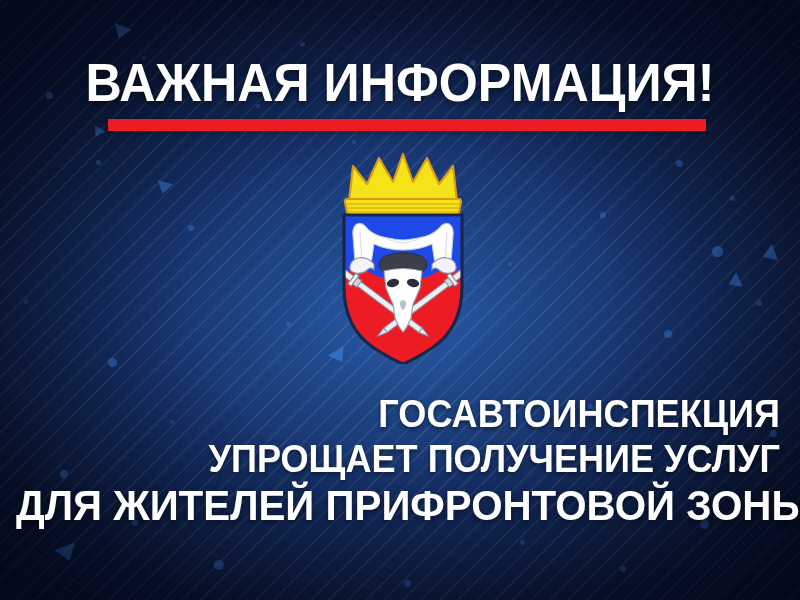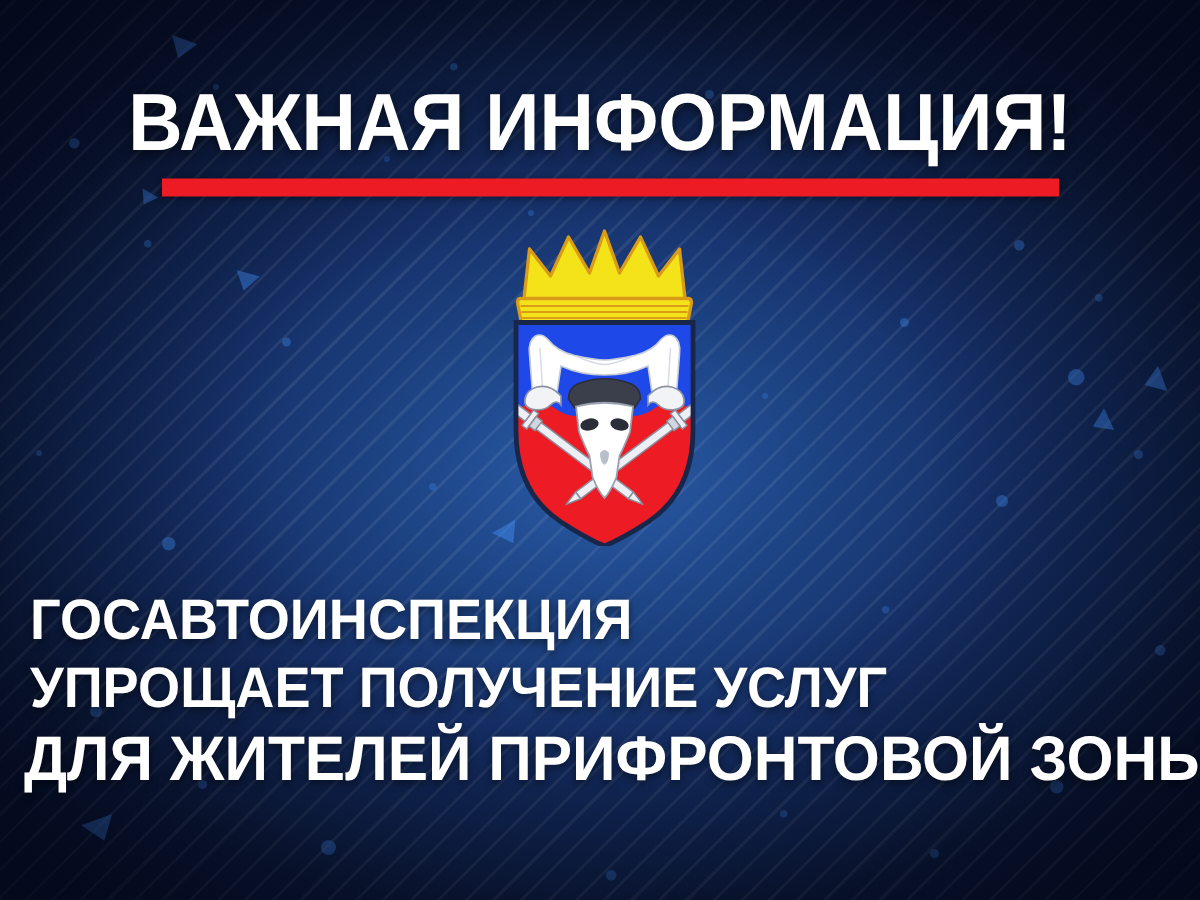--- a/index.html
+++ b/index.html
@@ -70,21 +70,21 @@
     position:absolute;
     left:327px; top:152px;
     width:152px; height:212px;
   }
   .emblem svg { display:block; width:152px; height:212px; }
 
   
   .subtext {
     position:absolute;
     left:0; right:0; top:392px;
-    text-align:left;
+    text-align:right;
     color:#ffffff;
     font-weight:bold;
     text-shadow:0 2px 6px rgba(0,0,0,.5);
     white-space:nowrap;
   }
   .subtext .l1 { display:block; font-size:38px; line-height:45px; transform:scaleX(0.95); }
   .subtext .l2 { display:block; font-size:38px; line-height:45px; transform:scaleX(0.95); }
   .subtext .l3 { display:block; font-size:42px; line-height:48px; transform:scaleX(0.96); }
 </style>
 </head>

